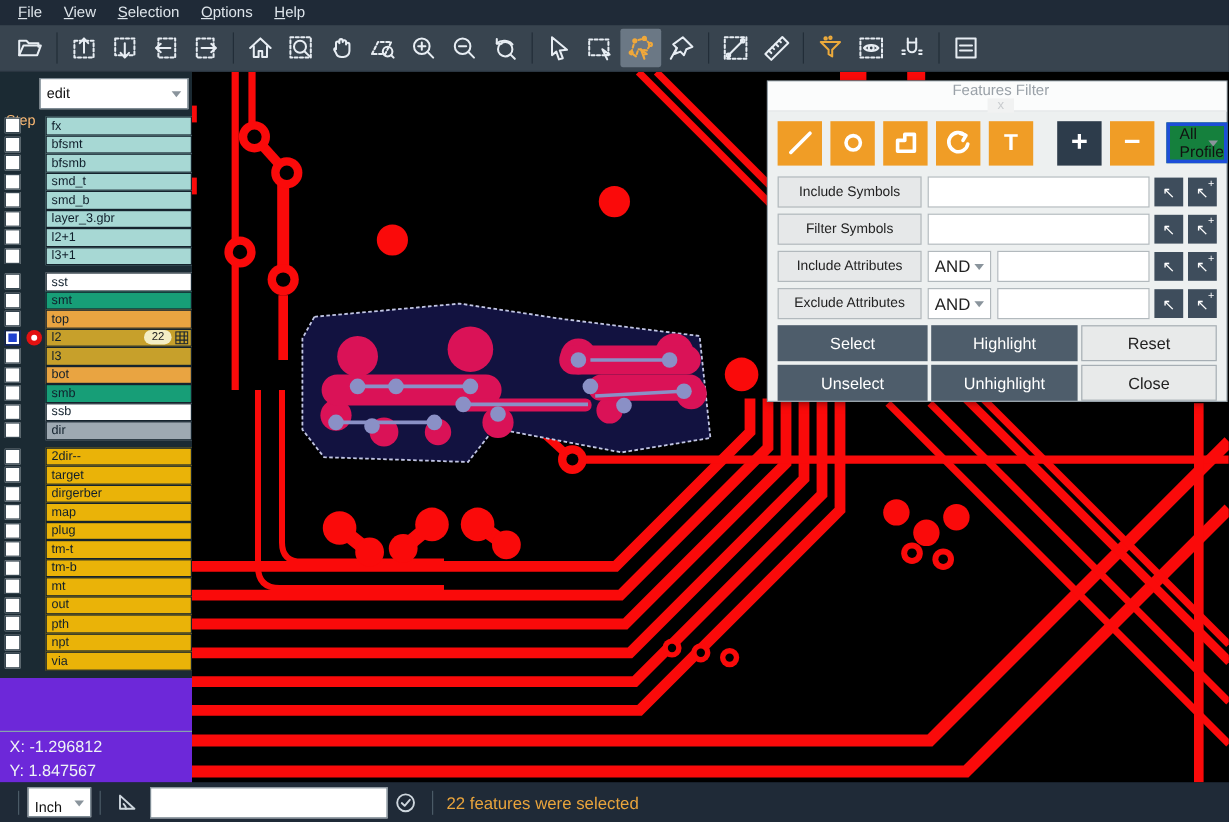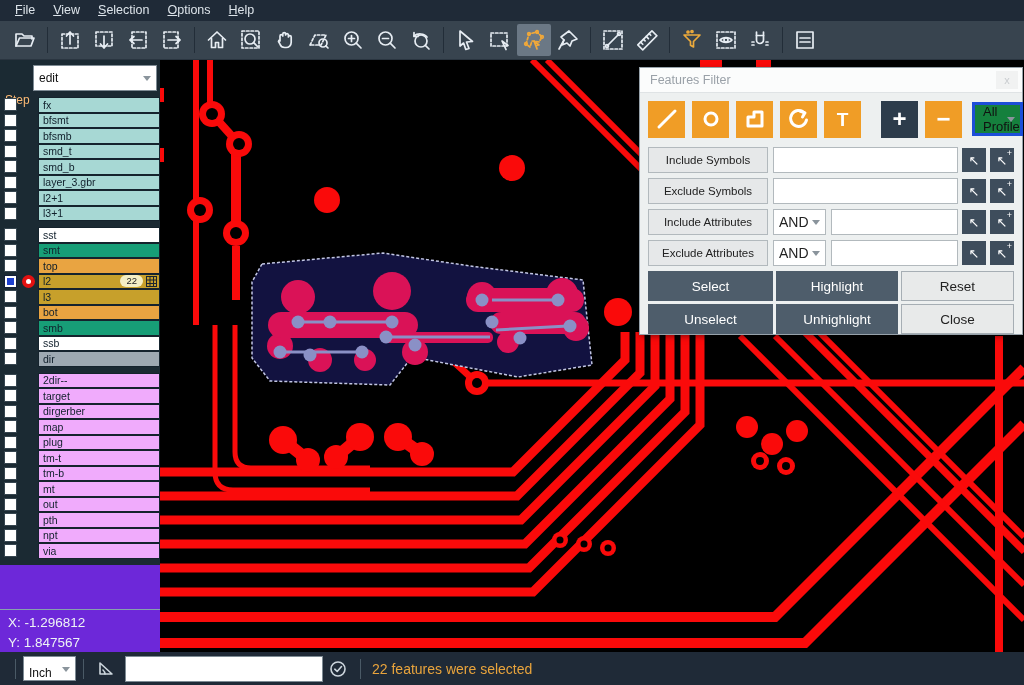--- a/index.html
+++ b/index.html
@@ -33,32 +33,32 @@
   .step-select{flex:1;height:24px;background:#fff;border:1px solid #7e8b94;display:flex;align-items:center;font-size:12px;color:#111;padding-left:5px;position:relative;}
   .chev{position:absolute;right:5px;top:50%;margin-top:-2px;width:0;height:0;border-left:4px solid transparent;border-right:4px solid transparent;border-top:5px solid #8a949c;}
   .layers{flex:none;}
   .lgroup{margin-bottom:6px;}
   .layer-row{height:15.5px;display:flex;align-items:center;position:relative;}
   .cbx{position:absolute;left:4px;width:11px;height:11px;background:#fff;border:1.5px solid #36454f;box-sizing:content-box;}
   .cbx.checked{background:#1f41d0;box-shadow:inset 0 0 0 2px #fff;border-color:#14203a;}
   .adot{position:absolute;left:22px;width:13px;height:13px;border-radius:50%;background:#e31111;}
   .adot::after{content:"";position:absolute;left:4px;top:4px;width:5px;height:5px;border-radius:50%;background:#fff;}
   .llabel{position:absolute;left:38px;right:0;top:0;bottom:0;display:flex;align-items:center;font-size:10.5px;color:#101f2b;padding-left:4px;border:1px solid #15232d;box-sizing:border-box;}
-  .c-teal{background:#a7d8d4;} .c-teal2{background:#f0abfc;} .c-white{background:#ffffff;}
+  .c-teal{background:#a7d8d4;} .c-teal2{background:#eab308;} .c-white{background:#ffffff;}
   .c-green{background:#179e77;} .c-orange{background:#e9a441;} .c-gold{background:#c7a02b;} .c-gray{background:#9ea9b2;}
   .badge{margin-left:auto;background:#f4eec4;border-radius:8px;font-size:9.5px;color:#222;padding:0 6px;line-height:12px;margin-right:3px;}
   .gicon{margin-right:2px;display:flex;}
   .coords-panel{flex:1;background:#6d28d9;position:relative;margin-top:0;padding-left:36px;}
   .coords-divider{position:absolute;left:0;top:44px;width:100%;height:1px;background:#86a3ad;}
   .coord{position:absolute;left:8px;color:#eef4f6;font-size:13.5px;}
   .coord.x{top:50px;} .coord.y{top:70px;}
 
   
   .dialog{position:absolute;left:640px;top:8px;width:382px;height:266px;background:#edf0f0;box-shadow:0 0 0 1px #97a2aa, 0 2px 6px rgba(0,0,0,.5);box-sizing:border-box;}
-  .dlg-title{height:24px;background:#fbfcfc;display:flex;align-items:center;padding:0 4px 0 10px;border-bottom:1px solid #dfe3e5;}
+  .dlg-title{height:24px;background:#fbfcfc;display:flex;align-items:center;padding:0 4px 0 10px;border-bottom:1px solid #dfe3e5;flex-direction:column;}
   .dlg-title-text{font-size:12.5px;color:#9aa1a8;flex:1;}
   .dlg-close{width:22px;height:18px;background:#f1f2f2;color:#c9cccf;font-size:11px;display:flex;align-items:center;justify-content:center;}
   .dlg-body{padding:7px 8px 8px 8px;}
   .type-row{display:flex;align-items:center;height:38px;}
   .type-btn{width:37px;height:37px;background:#f09d26;margin-right:7px;display:flex;align-items:center;justify-content:center;flex:none;}
   .type-btn svg *{stroke:#fff;stroke-width:3;fill:none;stroke-linecap:round;stroke-linejoin:round;}
   .type-btn .tglyph{color:#fff;font-size:19px;font-weight:bold;line-height:1;}
   .add-btn{width:37px;height:37px;background:#2d3c4b;color:#fff;font-size:24px;font-weight:bold;display:flex;align-items:center;justify-content:center;margin-left:13px;flex:none;}
   .minus-btn{width:37px;height:37px;background:#f09d26;color:#fff;font-size:24px;font-weight:bold;display:flex;align-items:center;justify-content:center;margin-left:7px;flex:none;}
   .profile-select{margin-left:10px;flex:1;height:28px;background:#15803d;border:3px solid #1d4ed8;position:relative;display:flex;align-items:center;padding-left:8px;font-size:13px;color:#111;}
@@ -636,21 +636,21 @@
             <input class="finput" value="" style="">
             <div class="fbtn">
                 <span>↖</span>
               </div>
             <div class="fbtn">
                 <span>↖</span>
                 <span class="plus">+</span>
               </div>
           </div>
           <div class="frow">
-            <div class="flabel">Exclude Symbols</div>
+            <div class="flabel">Filter Symbols</div>
             <input class="finput" value="" style="">
             <div class="fbtn">
                 <span>↖</span>
               </div>
             <div class="fbtn">
                 <span>↖</span>
                 <span class="plus">+</span>
               </div>
           </div>
           <div class="frow">

